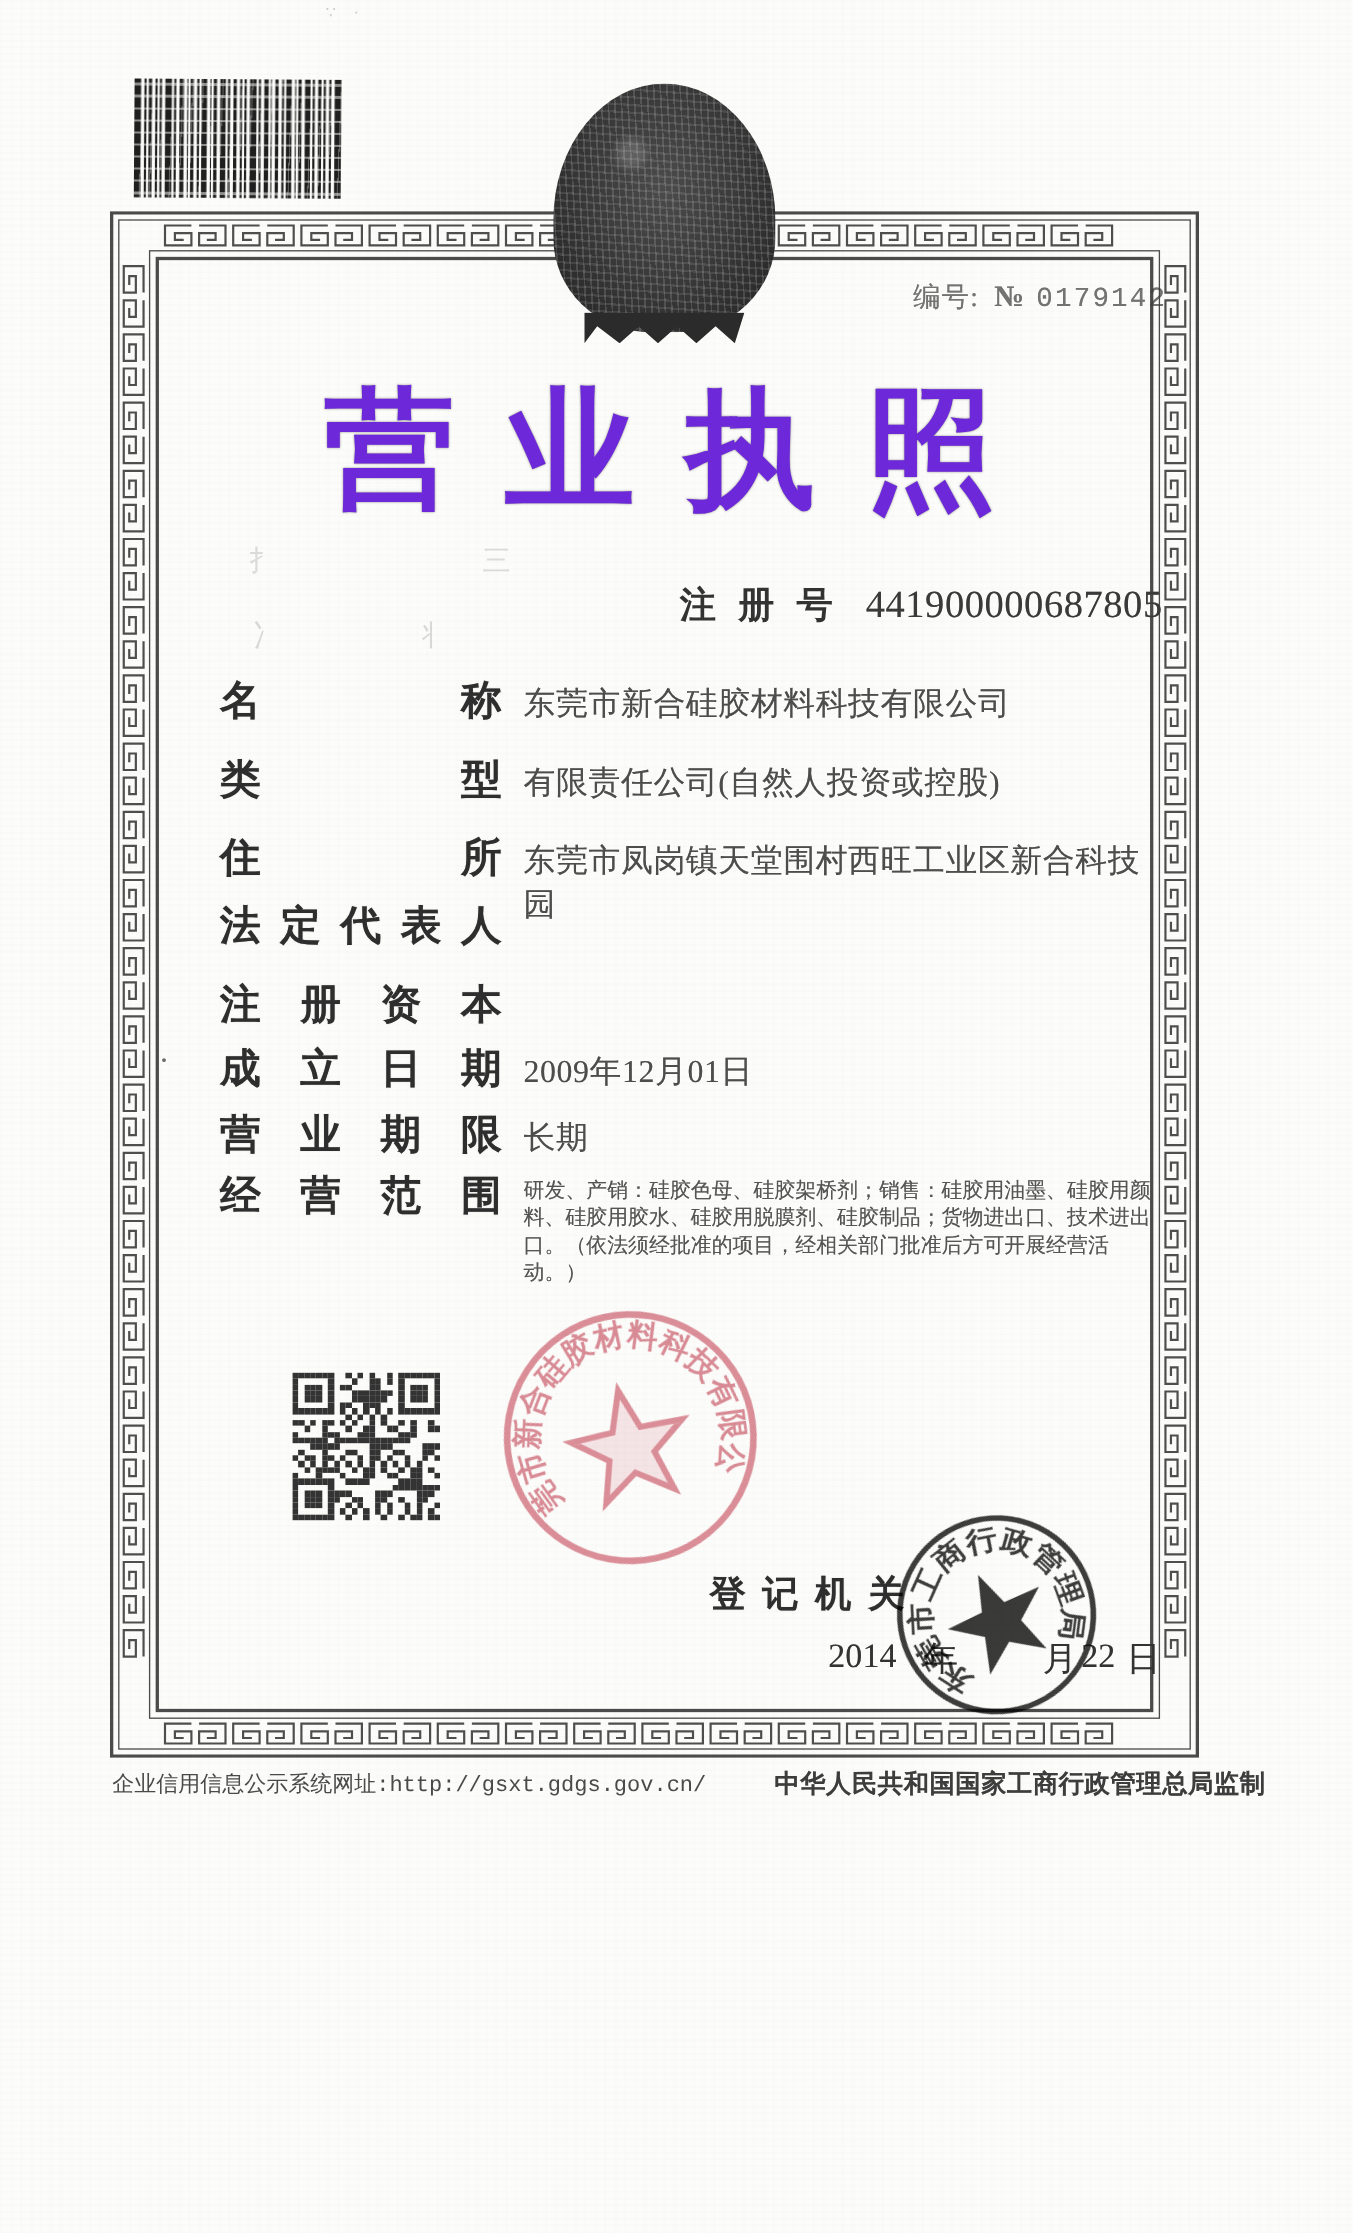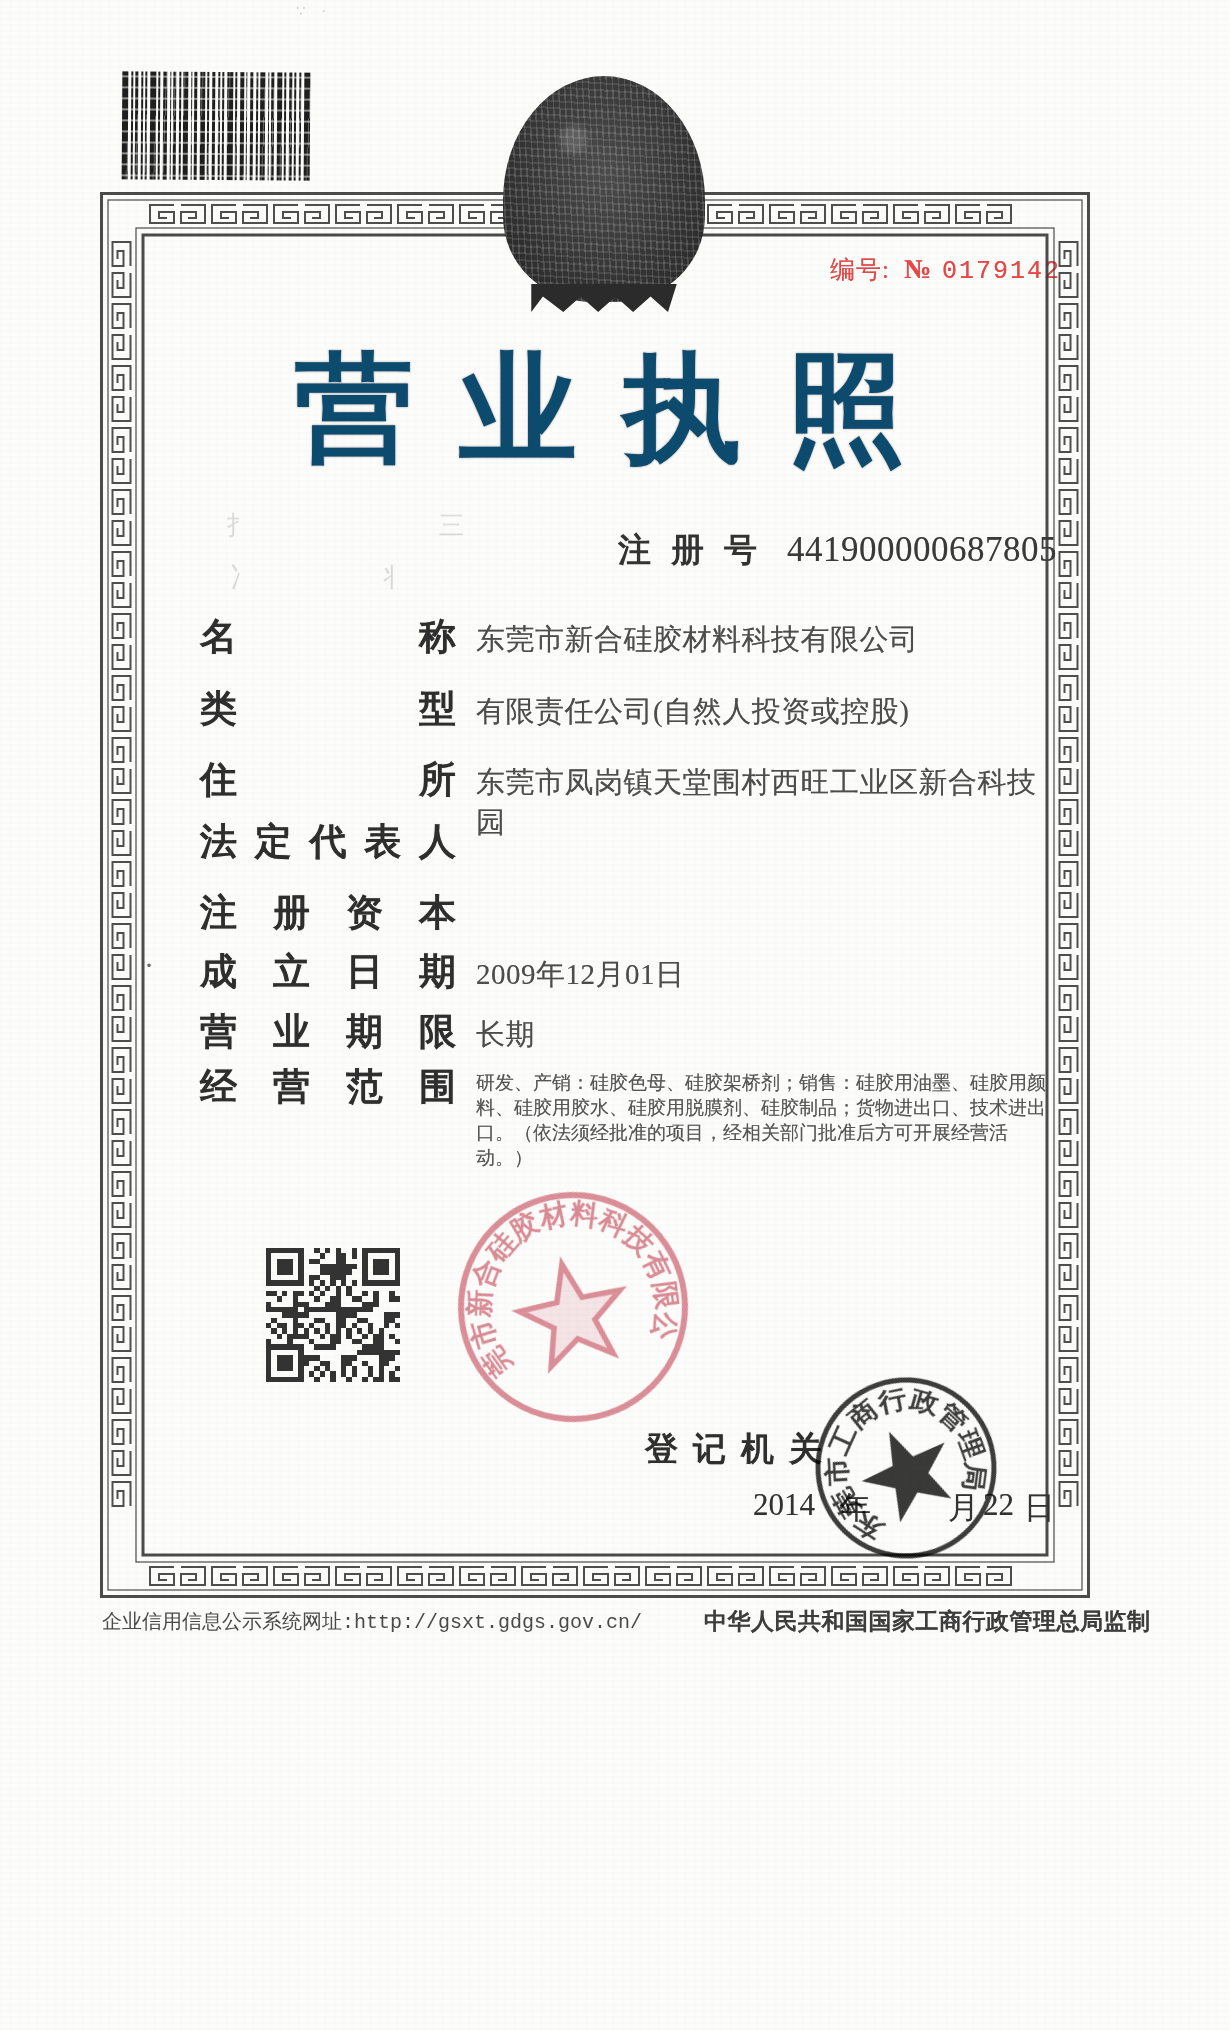--- a/index.html
+++ b/index.html
@@ -13,21 +13,21 @@
   #paper::before{
     content:"";position:absolute;inset:0;pointer-events:none;
     background:
       repeating-linear-gradient(0deg, rgba(120,120,120,.015) 0 2px, transparent 2px 6px),
       repeating-linear-gradient(90deg, rgba(120,120,120,.012) 0 3px, transparent 3px 9px);
   }
 
   
   .ghost{position:absolute;color:#8a8a8a;pointer-events:none;}
   #ghost-top{left:296px;top:2px;font-size:15px;opacity:.4;letter-spacing:6px;}
-  #ghost-left-1{left:226px;top:508px;font-size:26px;opacity:.28;letter-spacing:90px;filter:blur(.4px);}
+  #ghost-left-1{left:226px;top:492px;font-size:26px;opacity:.28;letter-spacing:90px;filter:blur(.4px);}
   #ghost-left-2{left:230px;top:560px;font-size:26px;opacity:.3;letter-spacing:60px;filter:blur(.4px);}
   #list-dot{left:144px;top:948px;font-size:30px;opacity:.85;color:#555;}
 
   
   #barcode{
     left:122px;top:72px;width:188px;height:108px;
     display:flex;justify-content:space-between;align-items:stretch;
     filter:blur(.35px);transform:rotate(.4deg);position:absolute;
   }
   #barcode i{display:block;height:100%;background:#1f1f1f;flex:none;}
@@ -52,29 +52,29 @@
   #emblem::after{
     content:"";position:absolute;left:14%;right:14%;bottom:-10px;height:28px;
     background:#2b2b2b;
     clip-path:polygon(0 0,100% 0,94% 100%,82% 45%,70% 100%,58% 45%,46% 100%,34% 45%,22% 100%,8% 45%,0 100%);
   }
 
   
   #frame{position:absolute;left:100px;top:192px;width:990px;height:1406px;z-index:1;opacity:.92;}
 
   
-  #serial{left:830px;top:253px;position:absolute;font-size:25px;color:#ef4444;letter-spacing:1px;
+  #serial{left:830px;top:253px;position:absolute;font-size:25px;color:#737373;letter-spacing:1px;
           text-shadow:0 0 .6px rgba(60,60,60,.5);}
   #serial .no-sym{font-weight:700;font-size:27px;margin:0 10px 0 14px;}
   #serial .ser-num{font-family:"Liberation Mono", monospace;font-size:25px;letter-spacing:2px;}
 
   #title{
     left:150px;top:344px;width:900px;position:absolute;text-align:center;
     font-family:"DejaVu Sans", sans-serif;font-weight:800;
-    font-size:118px;letter-spacing:46px;text-indent:46px;line-height:1.1;color:#0c4a6e;
+    font-size:118px;letter-spacing:46px;text-indent:46px;line-height:1.1;color:#6d28d9;
     text-shadow:0 0 2px rgba(25,25,25,.55);
   }
 
   #regno{left:618px;top:528px;position:absolute;display:flex;align-items:baseline;}
   #regno .rl{font-size:33px;letter-spacing:20px;font-weight:600;color:#333;}
   #regno .rv{font-size:35px;color:#3a3a3a;margin-left:10px;letter-spacing:.5px;
              text-shadow:0 0 .6px rgba(60,60,60,.5);}
 
   
   .row{position:absolute;left:200px;display:flex;align-items:baseline;}

